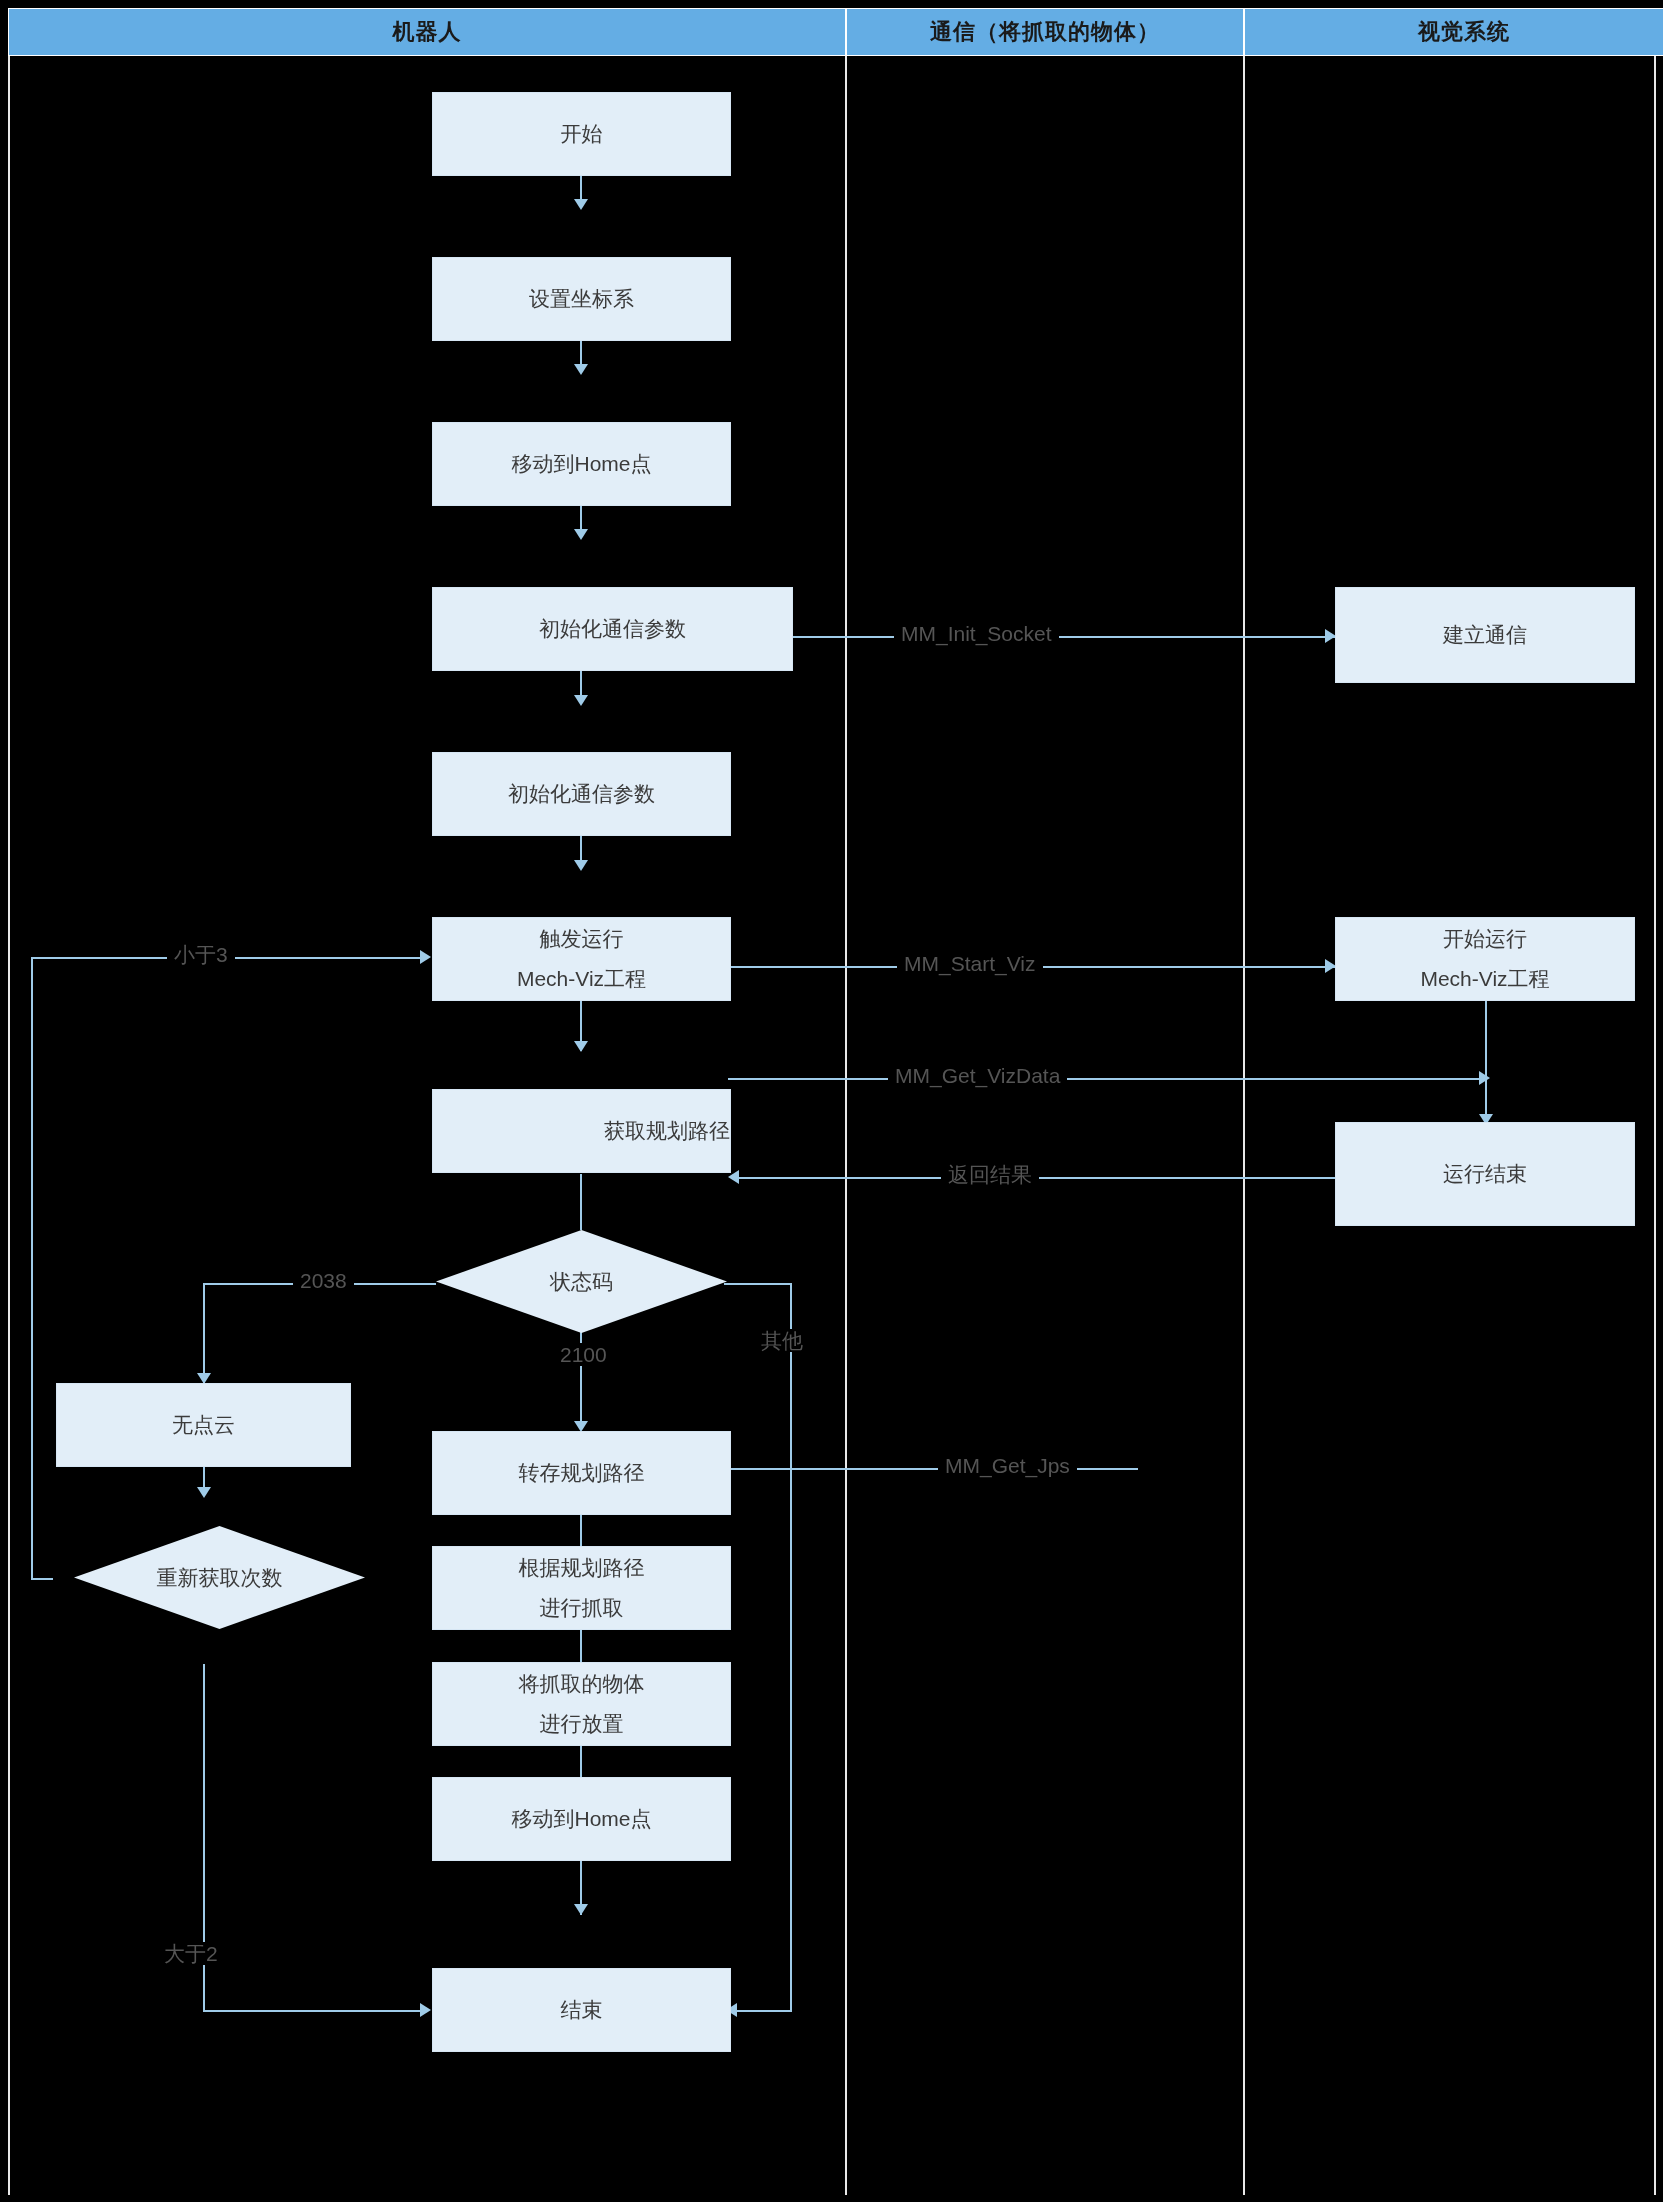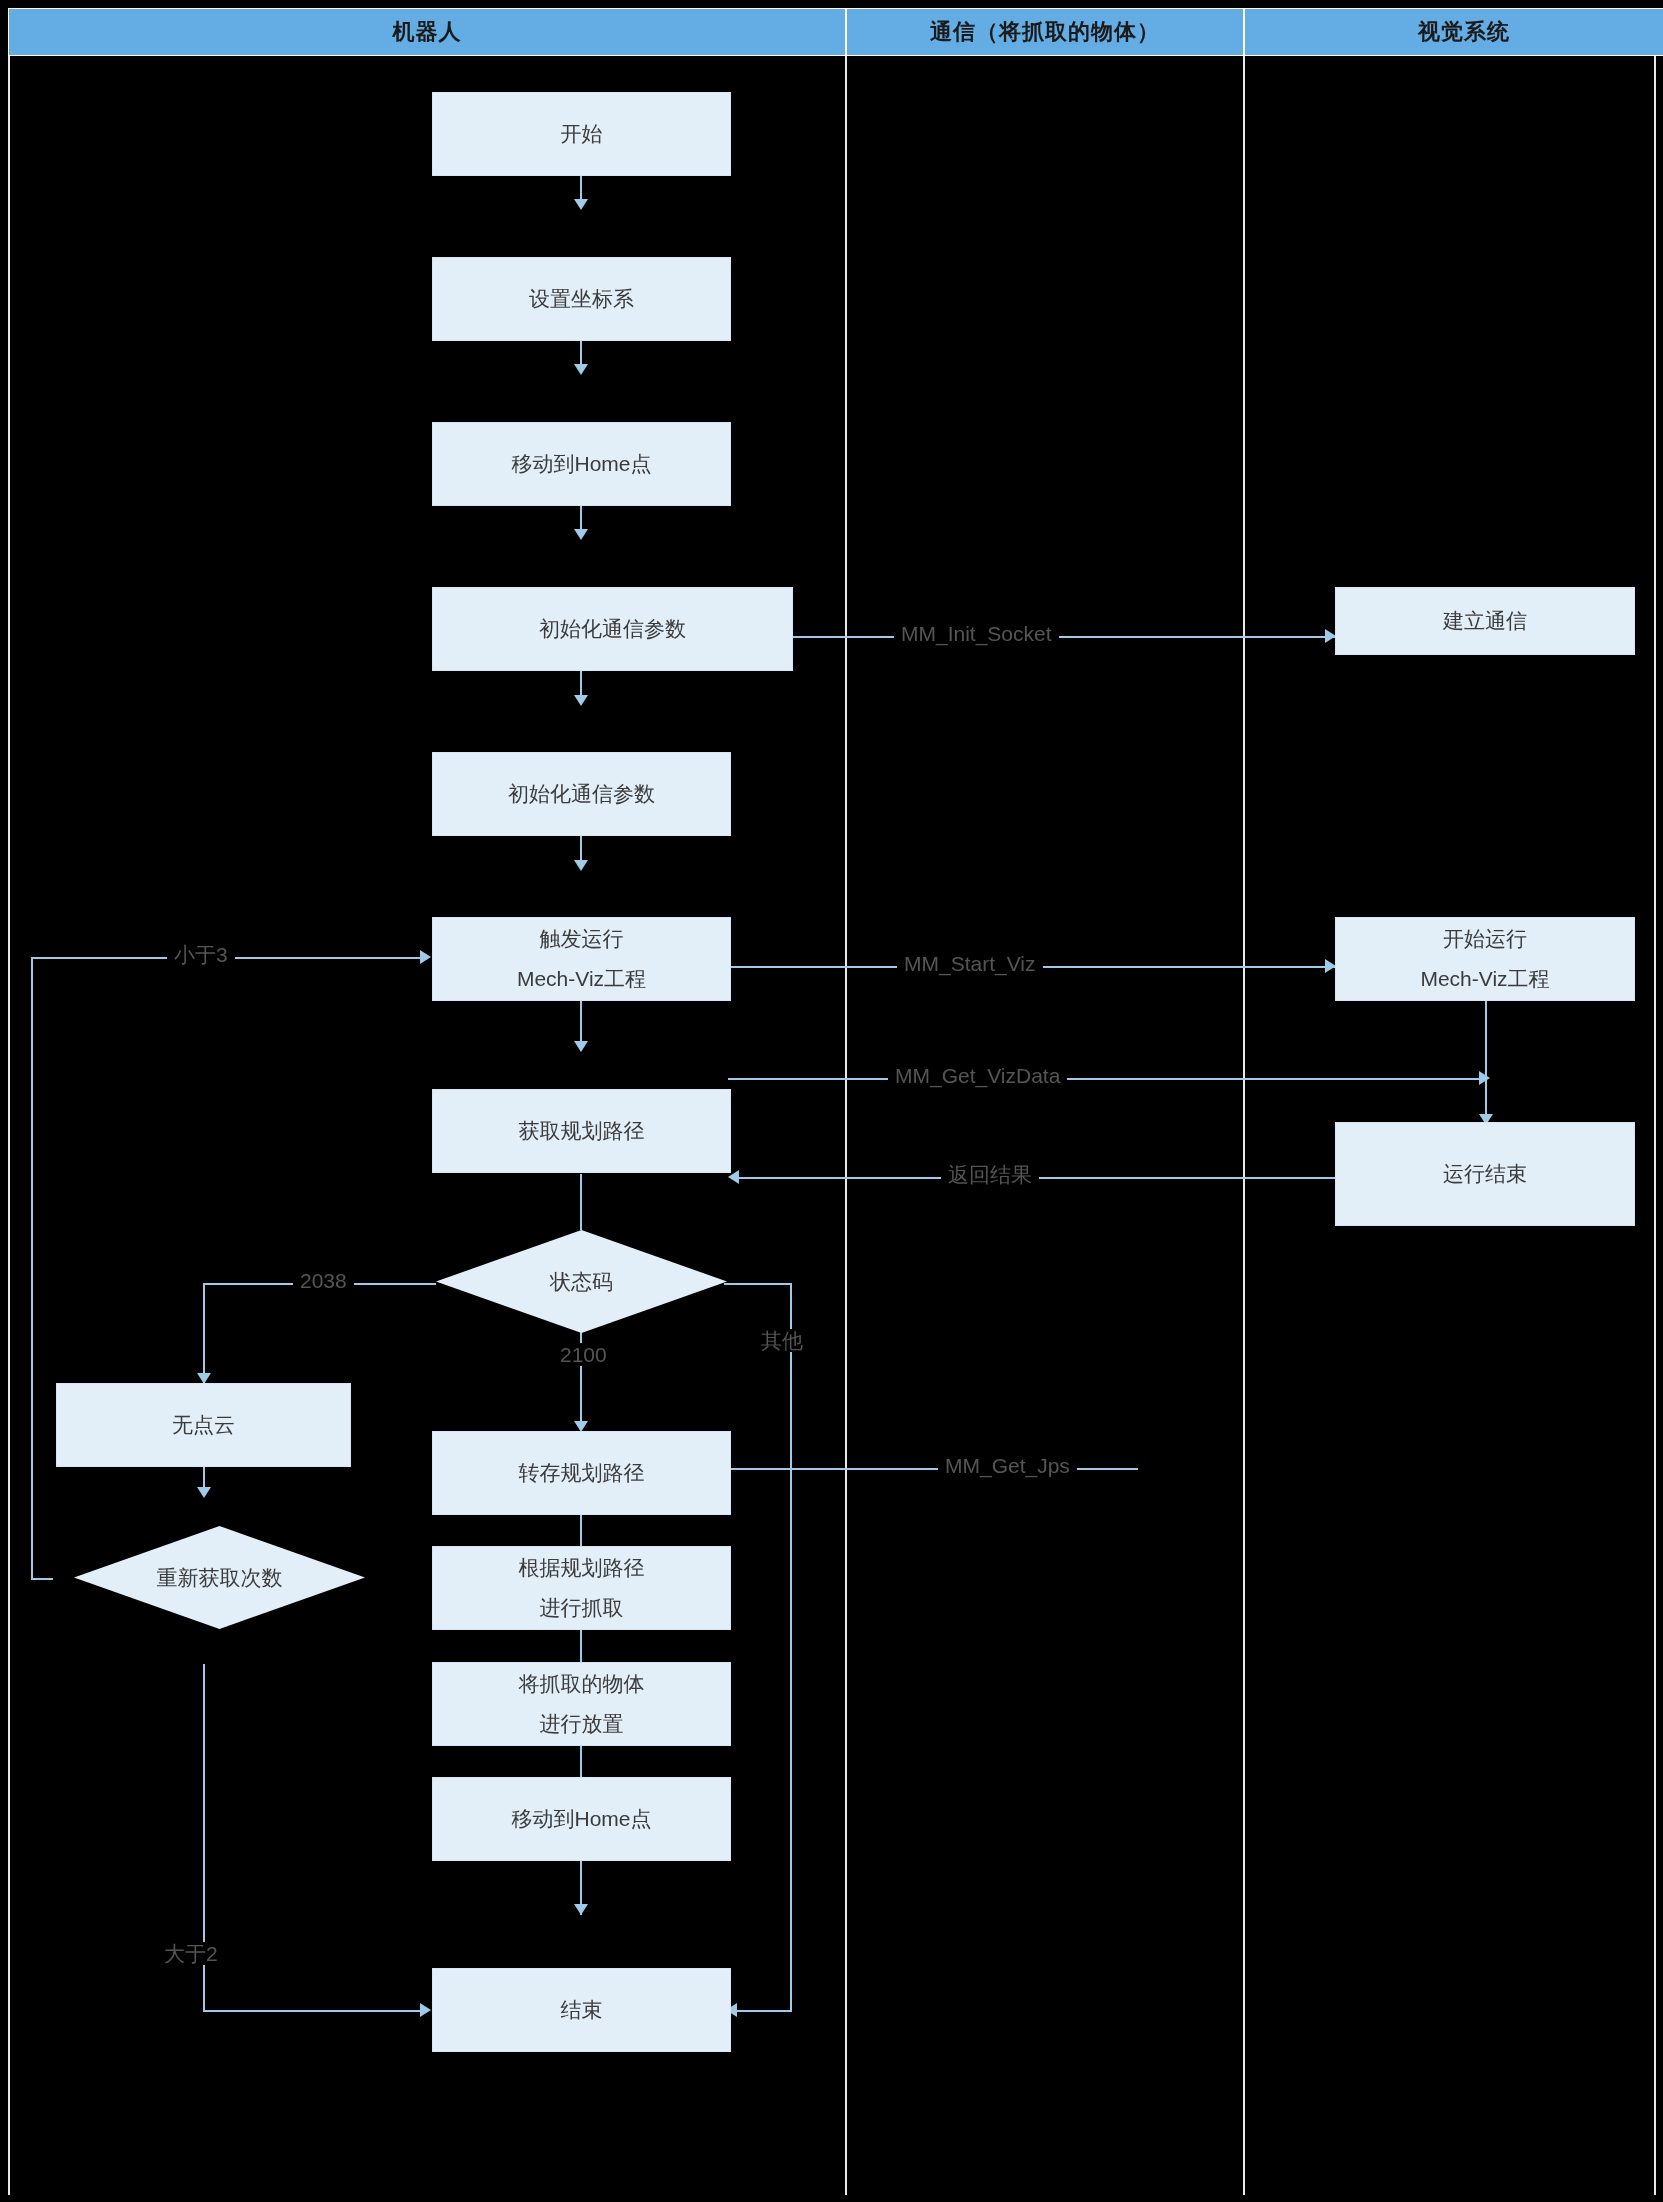--- a/index.html
+++ b/index.html
@@ -225,21 +225,21 @@
 
   <div class="node" style="left:432px; top:752px; width:299px; height:84px;">
     <span class="ln">初始化通信参数</span>
   </div>
 
   <div class="node" style="left:432px; top:917px; width:299px; height:84px;">
     <span class="ln">触发运行</span>
     <span class="ln">Mech-Viz工程</span>
   </div>
 
-  <div class="node" style="left:432px; top:1089px; width:299px; height:84px;">
+  <div class="node" style="left:432px; top:1089px; width:299px; height:84px;align-items:flex-end;">
     <span class="ln">获取规划路径</span>
   </div>
 
   <div class="diamond" style="left:436px; top:1230px; width:291px; height:103px;">
     <div class="dshape"></div>
     <span class="dlabel">状态码</span>
   </div>
 
   <div class="node" style="left:56px; top:1383px; width:295px; height:84px;">
     <span class="ln">无点云</span>
@@ -265,21 +265,21 @@
   </div>
 
   <div class="node" style="left:432px; top:1777px; width:299px; height:84px;">
     <span class="ln">移动到Home点</span>
   </div>
 
   <div class="node" style="left:432px; top:1968px; width:299px; height:84px;">
     <span class="ln">结束</span>
   </div>
 
-  <div class="node" style="left:1335px; top:587px; width:300px; height:68px;">
+  <div class="node" style="left:1335px; top:587px; width:300px; height:96px;">
     <span class="ln">建立通信</span>
   </div>
 
   <div class="node" style="left:1335px; top:917px; width:300px; height:84px;">
     <span class="ln">开始运行</span>
     <span class="ln">Mech-Viz工程</span>
   </div>
 
   <div class="node" style="left:1335px; top:1122px; width:300px; height:104px;">
     <span class="ln">运行结束</span>

